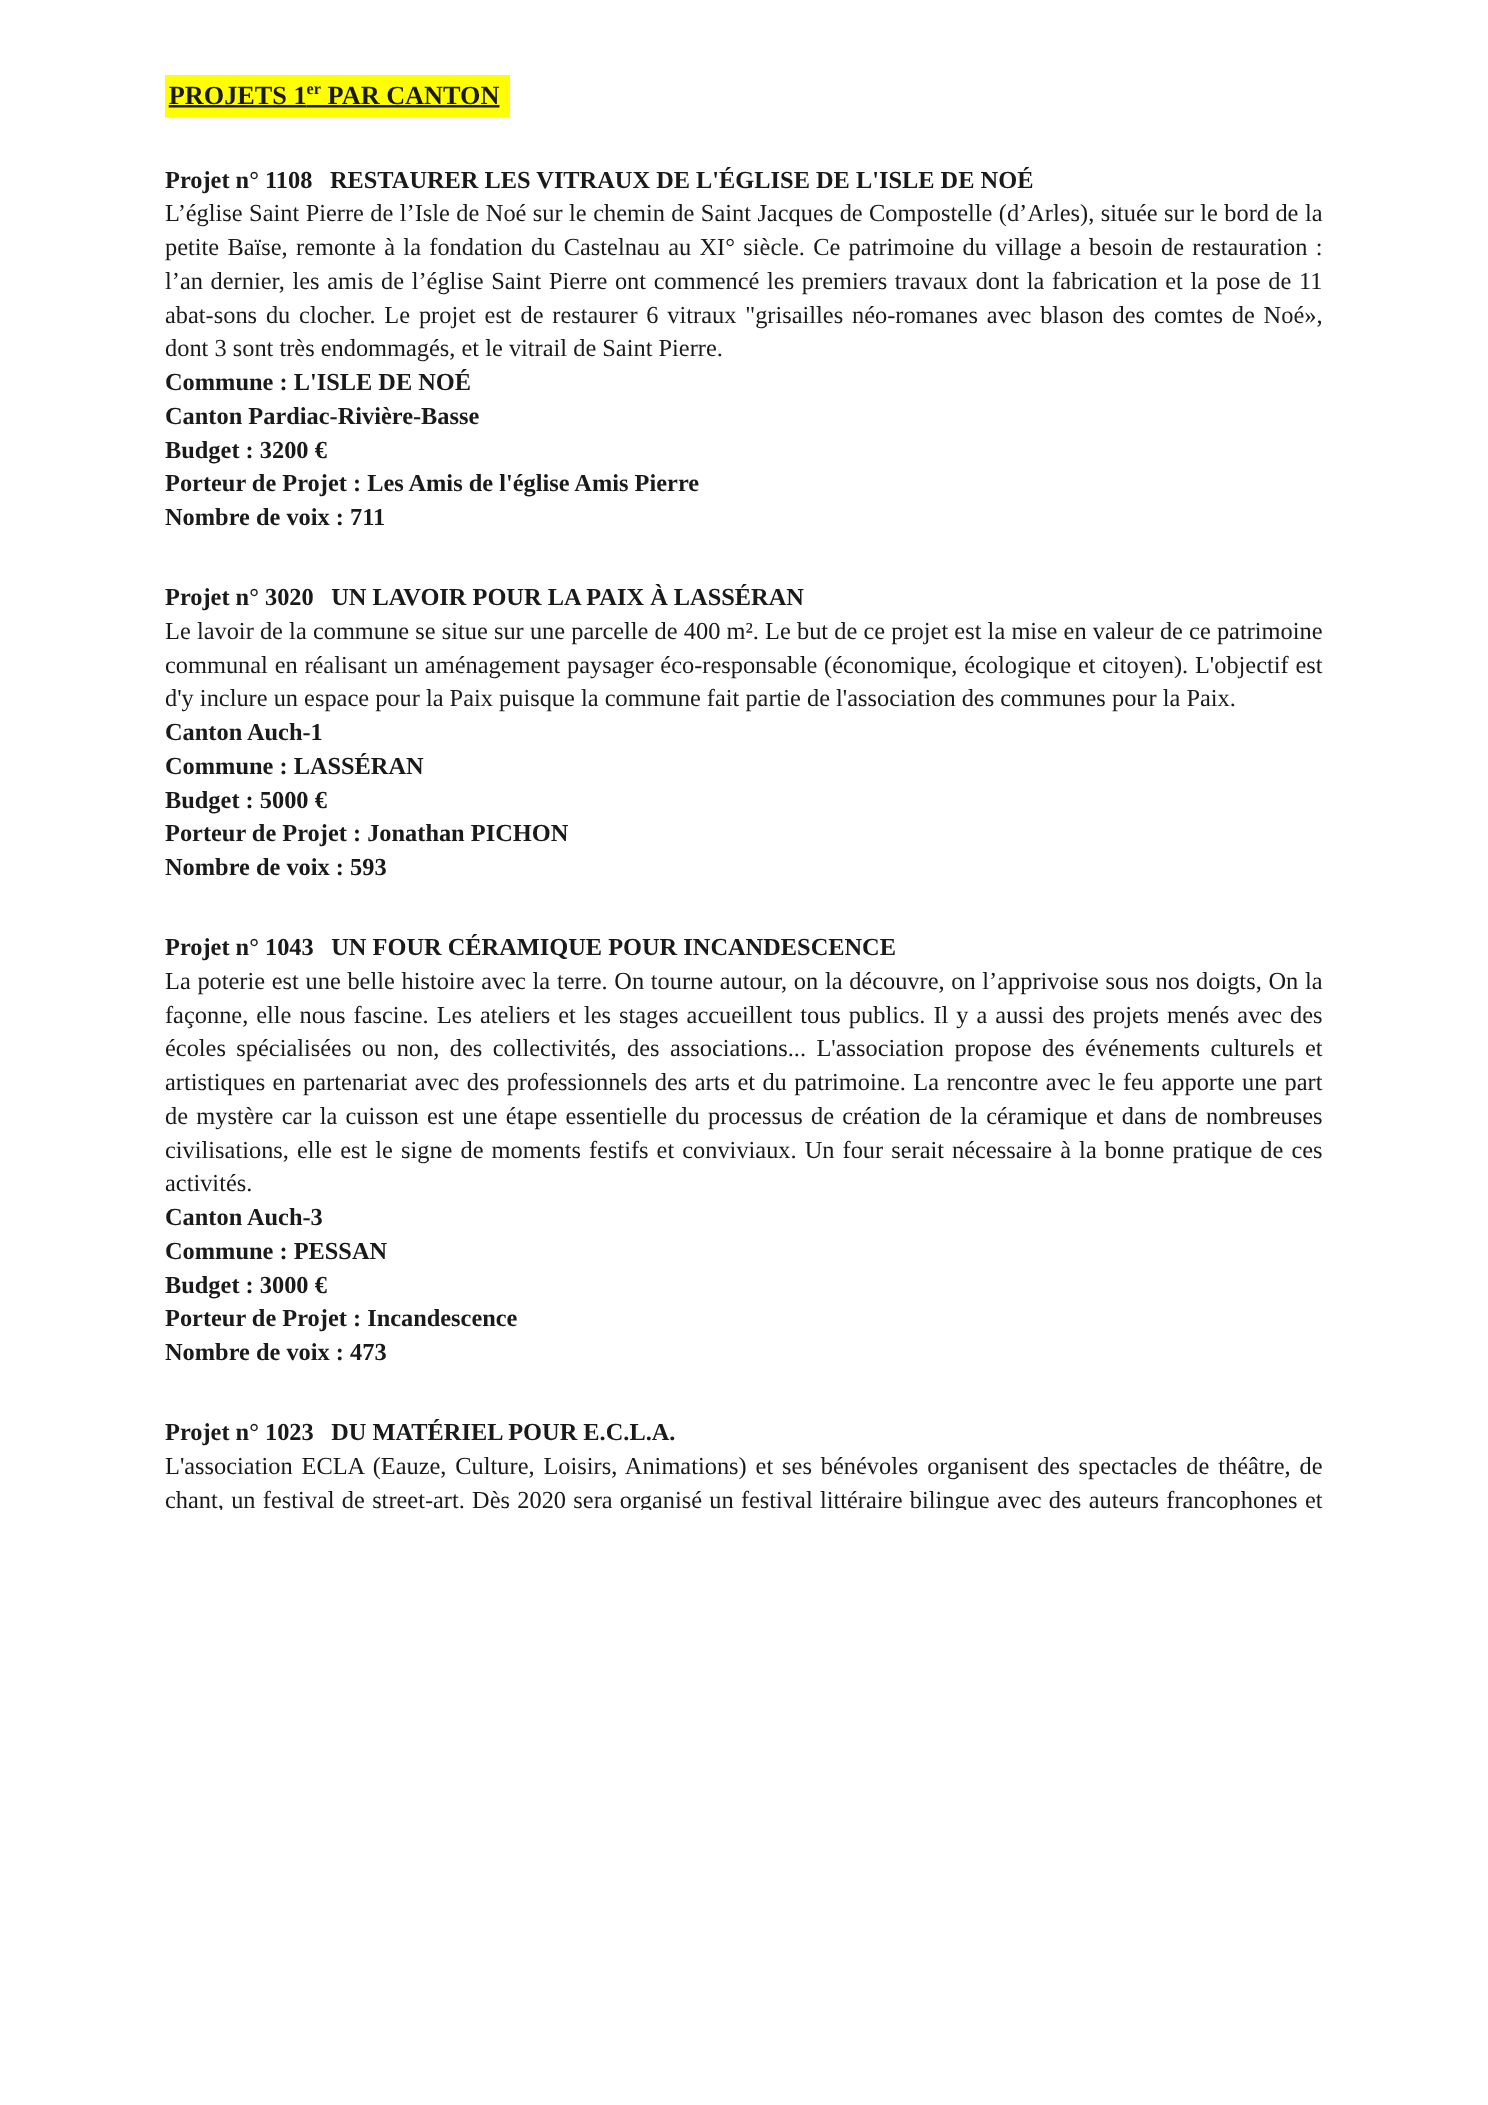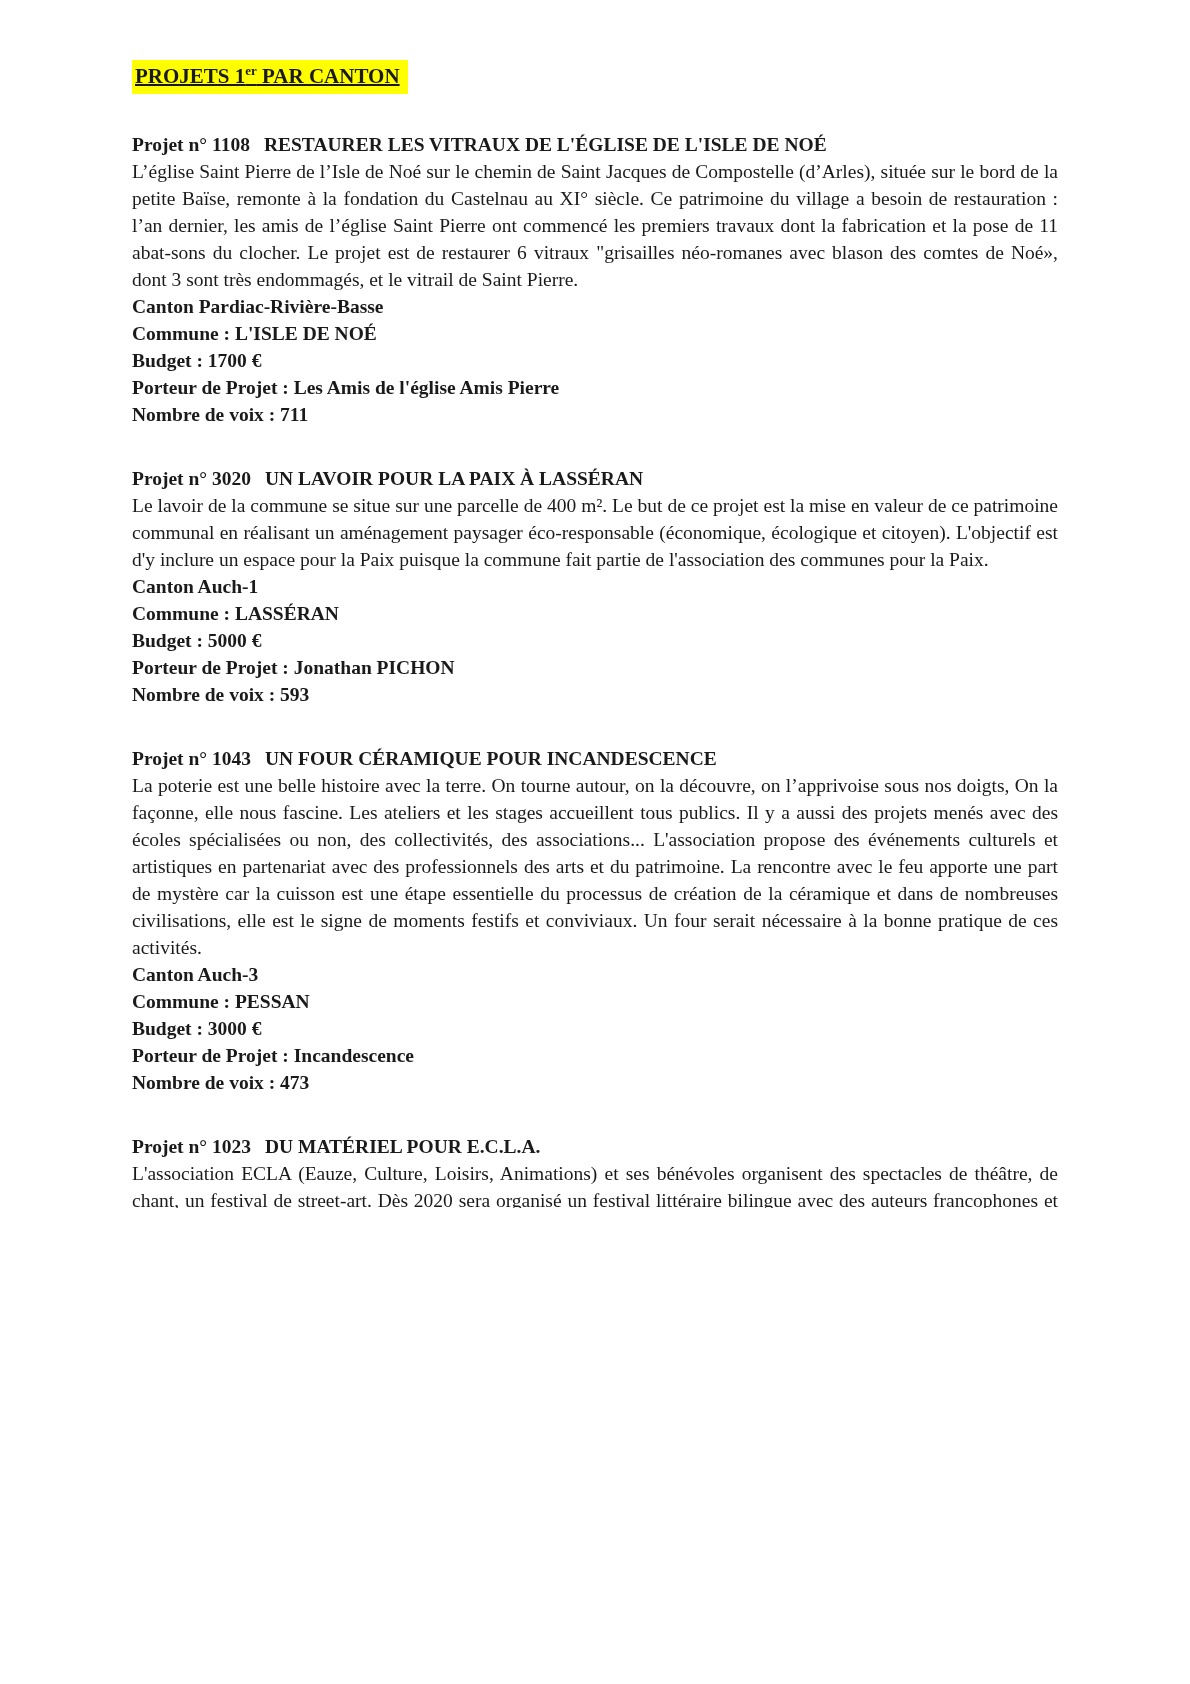--- a/index.html
+++ b/index.html
@@ -66,23 +66,23 @@
 <div class="page">
 
   <div class="doc-title">
     <span class="doc-title-inner"><span>PROJETS 1</span><sup>er</sup><span> PAR CANTON</span></span>
   </div>
 
   
   <div class="project">
     <div class="project-heading"><span class="proj-number">Projet n° 1108</span><span class="proj-title">RESTAURER LES VITRAUX DE L'ÉGLISE DE L'ISLE DE NOÉ</span></div>
     <div class="project-body">L’église Saint Pierre de l’Isle de Noé sur le chemin de Saint Jacques de Compostelle (d’Arles), située sur le bord de la petite Baïse, remonte à la fondation du Castelnau au XI° siècle. Ce patrimoine du village a besoin de restauration : l’an dernier, les amis de l’église Saint Pierre ont commencé les premiers travaux dont la fabrication et la pose de 11 abat-sons du clocher. Le projet est de restaurer 6 vitraux "grisailles néo-romanes avec blason des comtes de Noé», dont 3 sont très endommagés, et le vitrail de Saint Pierre.</div>
+    <div class="meta-line">Commune : L'ISLE DE NOÉ</div>
     <div class="meta-line">Canton Pardiac-Rivière-Basse</div>
-    <div class="meta-line">Commune : L'ISLE DE NOÉ</div>
-    <div class="meta-line">Budget : 1700 €</div>
+    <div class="meta-line">Budget : 3200 €</div>
     <div class="meta-line">Porteur de Projet : Les Amis de l'église Amis Pierre</div>
     <div class="meta-line">Nombre de voix : 711</div>
   </div>
 
   
   <div class="project">
     <div class="project-heading"><span class="proj-number">Projet n° 3020</span><span class="proj-title">UN LAVOIR POUR LA PAIX À LASSÉRAN</span></div>
     <div class="project-body">Le lavoir de la commune se situe sur une parcelle de 400 m². Le but de ce projet est la mise en valeur de ce patrimoine communal en réalisant un aménagement paysager éco-responsable (économique, écologique et citoyen). L'objectif est d'y inclure un espace pour la Paix puisque la commune fait partie de l'association des communes pour la Paix.</div>
     <div class="meta-line">Canton Auch-1</div>
     <div class="meta-line">Commune : LASSÉRAN</div>

